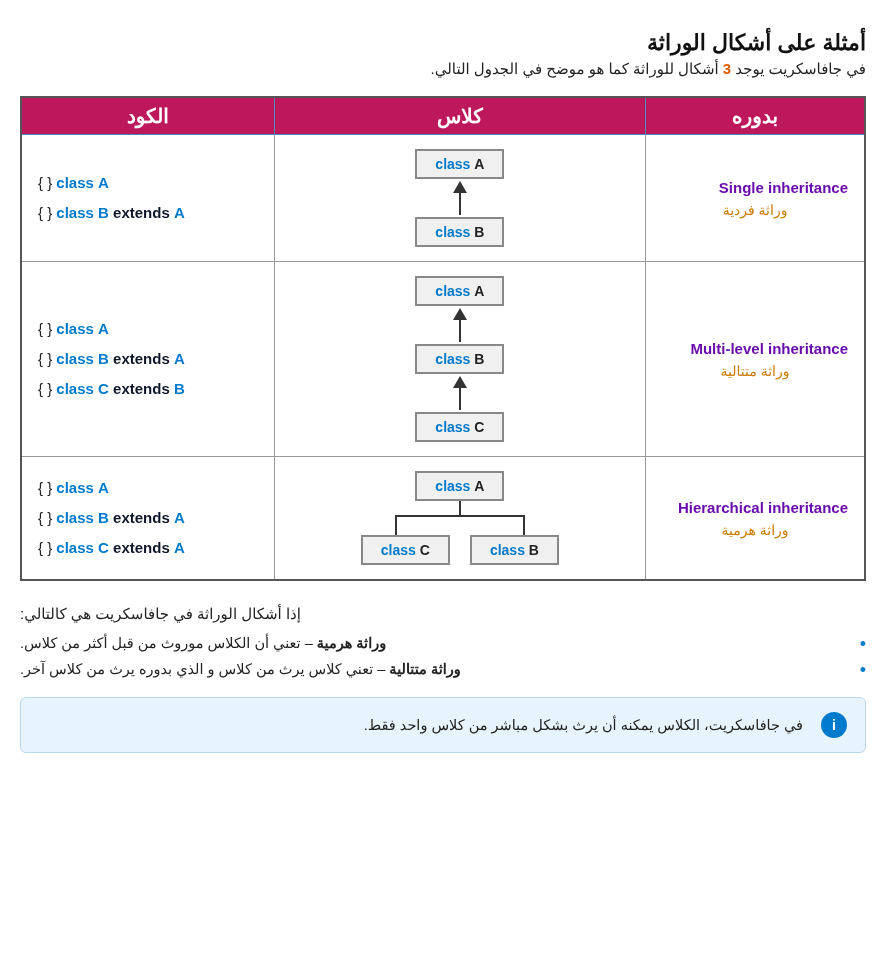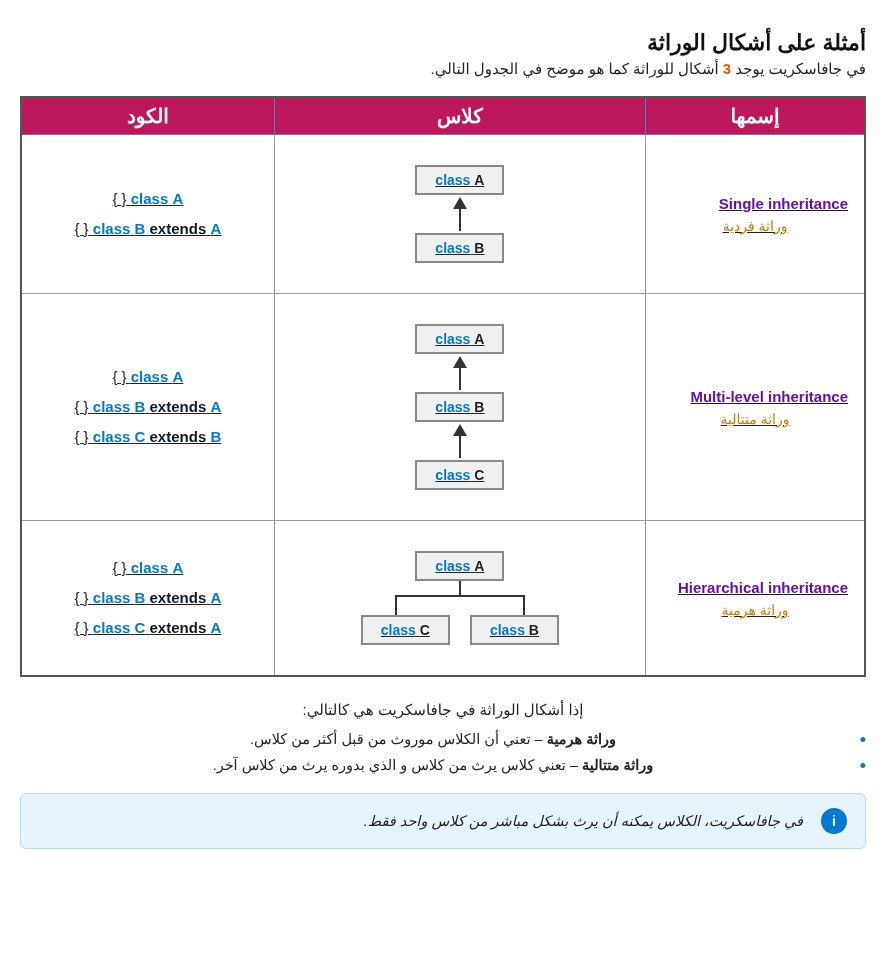--- a/index.html
+++ b/index.html
@@ -47,22 +47,21 @@
       text-align: center;
       padding: 6px 8px;
       font-size: 20px;
       font-weight: bold;
       border: 1px solid #4a88c0;
     }
 
     .inheritance-table td {
       border: 1px solid #999;
       vertical-align: middle;
-      padding: 30px 16px;
-      text-decoration: underline;
+      padding: 14px 16px;
     }
 
     .col-name { width: 26%; text-align: center; }
     .col-shape { width: 44%; text-align: center; }
     .col-code { width: 30%; text-align: right; }
 
     
     .name-cell {
       text-align: center;
       padding: 16px 8px;
@@ -74,21 +73,21 @@
       margin-bottom: 6px;
       text-align: right;
     }
     .name-ar {
       color: #cc7a00;
       font-size: 14px;
     }
 
     
     .code-cell {
-      text-align: center;
+      text-align: left;
       padding: 16px 18px;
       line-height: 2;
     }
     .code-keyword { color: #007acc; font-weight: bold; }
     .code-extends { color: #0f172a; font-weight: bold; }
     .code-class-name { color: #007acc; font-weight: bold; }
     .code-normal { color: #222; }
 
     
     .shape-cell {
@@ -137,21 +136,21 @@
     .diagram-hier {
       display: flex;
       flex-direction: column;
       align-items: center;
     }
 
     
     .summary-section {
       margin-top: 10px;
       margin-bottom: 20px;
-      text-align: center;
+      text-align: left;
     }
     .summary-intro {
       margin-bottom: 12px;
       font-size: 15px;
     }
     .summary-list {
       list-style: none;
       padding: 0;
     }
     .summary-list li {
@@ -194,36 +193,35 @@
       color: #fff;
       font-weight: bold;
       font-size: 14px;
       flex-shrink: 0;
       margin-left: 8px;
     }
     .info-text {
       font-size: 14.5px;
       color: #222;
       text-align: right;
-      font-style: italic;
     }
   </style>
 </head>
 <body>
 
 <h1 class="page-title">أمثلة على أشكال الوراثة</h1>
 
 <p class="intro-text">
   <span>في جافاسكريت يوجد </span><span class="highlight">3</span><span> أشكال للوراثة كما هو موضح في الجدول التالي.</span>
 </p>
 
 <table class="inheritance-table">
   <thead>
     <tr>
-      <th class="col-name">إسمها</th>
+      <th class="col-name">بدوره</th>
       <th class="col-shape">كلاس</th>
       <th class="col-code">الكود</th>
     </tr>
   </thead>
   <tbody>
 
     <tr>
       <td class="col-name name-cell">
         <div class="name-en">Single inheritance</div>
         <div class="name-ar">وراثة فردية</div>

